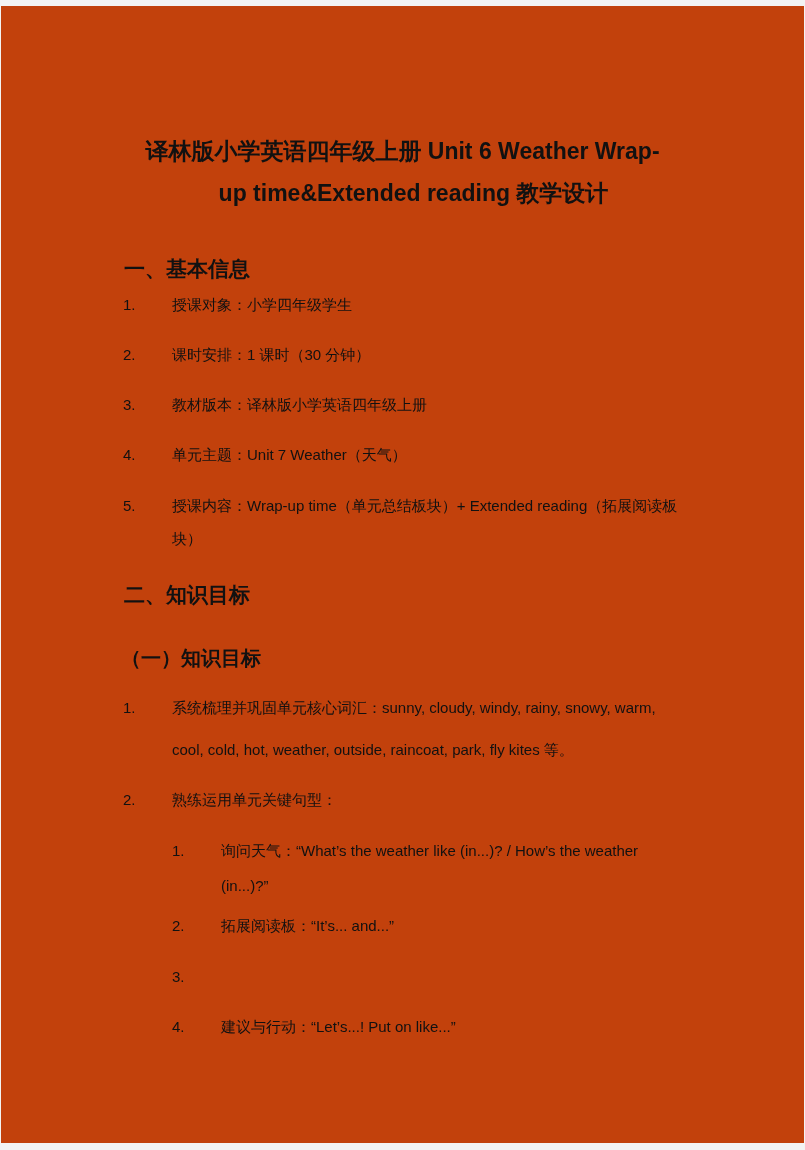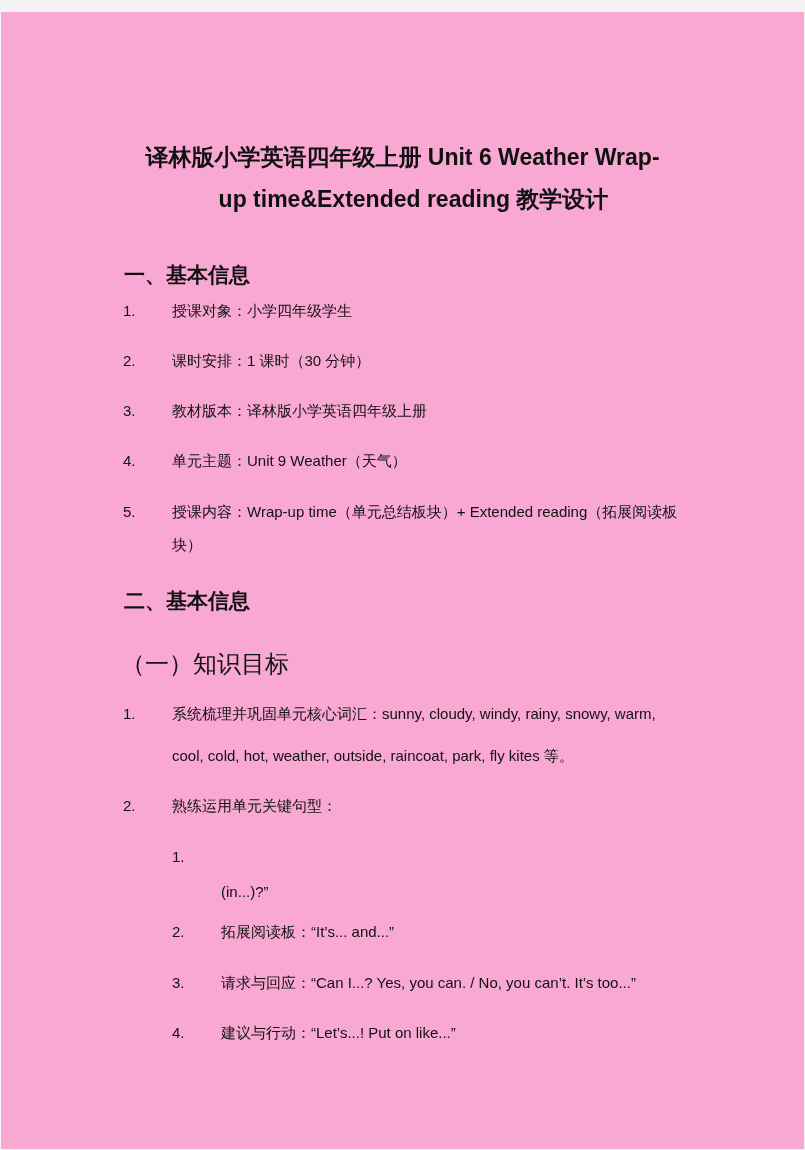--- a/index.html
+++ b/index.html
@@ -11,24 +11,24 @@
     width: 805px;
     height: 1150px;
     position: relative;
     overflow: hidden;
     font-family: "Liberation Sans", "DejaVu Sans", sans-serif;
     color: #111;
   }
   .page {
     position: absolute;
     left: 1px;
-    top: 12px;
+    top: 6px;
     width: 803px;
     height: 1137px;
-    background: #f9a8d4;
+    background: #c2410c;
   }
   .title {
     position: absolute;
     left: 0;
     width: 803px;
     text-align: center;
     font-weight: bold;
     font-size: 23px;
     line-height: 42px;
     color: #111;
@@ -39,22 +39,22 @@
     position: absolute;
     left: 123px;
     font-size: 21px;
     font-weight: bold;
     line-height: 30px;
     color: #111;
   }
   .h2 {
     position: absolute;
     left: 123px;
-    font-size: 24px;
-    font-weight: normal;
+    font-size: 20px;
+    font-weight: bold;
     line-height: 30px;
     color: #111;
   }
   .num {
     position: absolute;
     font-size: 15px;
     line-height: 20px;
     color: #111;
   }
   .text {
@@ -78,42 +78,42 @@
   <div class="num" style="left:122px; top:289px;">1.</div>
   <div class="text" style="left:171px; top:289px;">授课对象：小学四年级学生</div>
 
   <div class="num" style="left:122px; top:339px;">2.</div>
   <div class="text" style="left:171px; top:339px;">课时安排：1  课时（30  分钟）</div>
 
   <div class="num" style="left:122px; top:389px;">3.</div>
   <div class="text" style="left:171px; top:389px;text-align:center;">教材版本：译林版小学英语四年级上册</div>
 
   <div class="num" style="left:122px; top:439px;">4.</div>
-  <div class="text" style="left:171px; top:439px;">单元主题：Unit 9 Weather（天气）</div>
+  <div class="text" style="left:171px; top:439px;">单元主题：Unit 7 Weather（天气）</div>
 
   <div class="num" style="left:122px; top:490px;">5.</div>
   <div class="text" style="left:171px; top:490px;text-align:center;">授课内容：Wrap-up time（单元总结板块）+ Extended reading（拓展阅读板</div>
   <div class="text" style="left:171px; top:523px;">块）</div>
 
-  <div class="h1" style="top:574px;">二、基本信息</div>
+  <div class="h1" style="top:574px;">二、知识目标</div>
 
   <div class="h2" style="left:120px; top:637px;">（一）知识目标</div>
 
   <div class="num" style="left:122px; top:692px;">1.</div>
   <div class="text" style="left:171px; top:692px;">系统梳理并巩固单元核心词汇：sunny, cloudy, windy, rainy, snowy, warm,</div>
   <div class="text" style="left:171px; top:734px;">cool, cold, hot, weather, outside, raincoat, park, fly kites  等。</div>
 
   <div class="num" style="left:122px; top:784px;">2.</div>
   <div class="text" style="left:171px; top:784px;">熟练运用单元关键句型：</div>
 
   <div class="num" style="left:171px; top:835px;">1.</div>
+  <div class="text" style="left:220px; top:835px;">询问天气：“What’s the weather like (in...)? / How’s the weather</div>
   <div class="text" style="left:220px; top:870px;">(in...)?”</div>
 
   <div class="num" style="left:171px; top:910px;">2.</div>
   <div class="text" style="left:220px; top:910px;">拓展阅读板：“It’s... and...”</div>
 
   <div class="num" style="left:171px; top:961px;">3.</div>
-  <div class="text" style="left:220px; top:961px;">请求与回应：“Can I...? Yes, you can. / No, you can’t. It’s too...”</div>
 
   <div class="num" style="left:171px; top:1011px;">4.</div>
   <div class="text" style="left:220px; top:1011px;">建议与行动：“Let’s...! Put on like...”</div>
 
 </div>
 
 </body></html>

